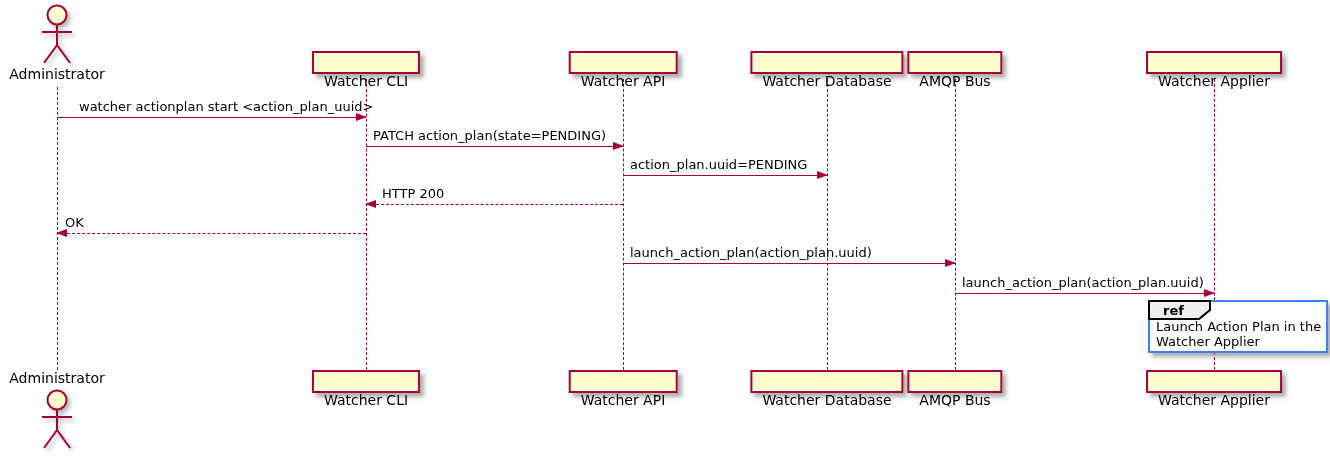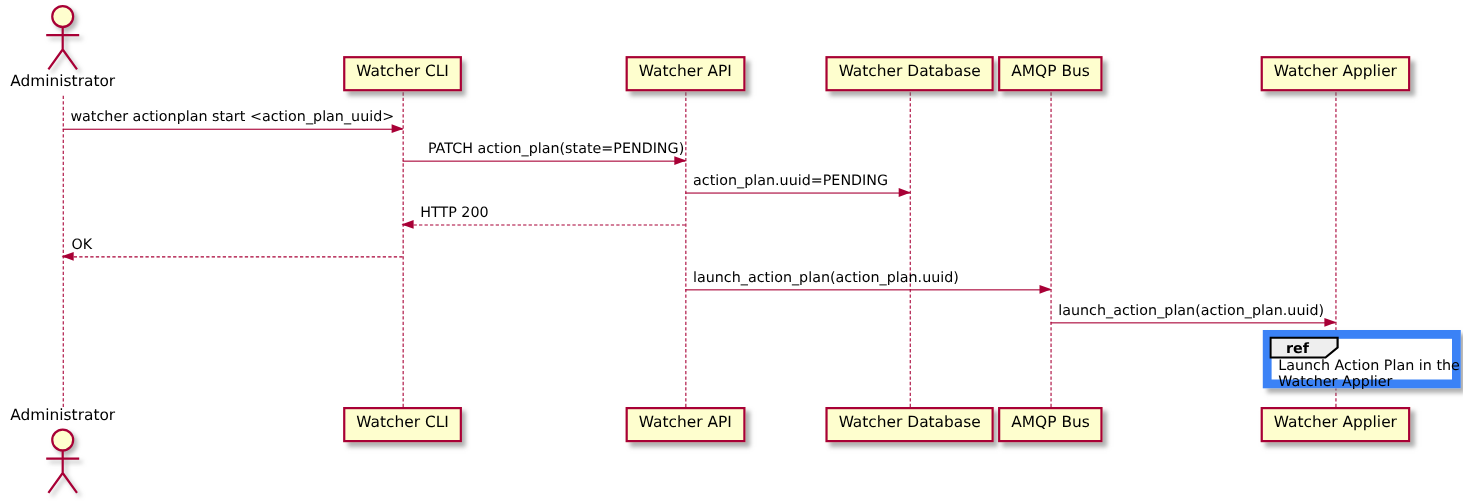--- a/index.html
+++ b/index.html
@@ -7,42 +7,42 @@
   #stage {
     position:relative; width:1330px; height:456px; background:#FFFFFF;
     font-family:"DejaVu Sans", sans-serif; color:#000; overflow:hidden;
   }
   .lifeline {
     position:absolute; width:0; border-left:1px dashed #A80036; z-index:1;
   }
   .pbox {
     position:absolute; transform:translateX(-50%);
     background:#FEFECE; border:2px solid #A80036;
-    height:32px; padding:3px 10px 0; font-size:14px; line-height:19px;
+    height:16px; padding:19px 10px 0; font-size:14px; line-height:19px;
     white-space:nowrap; text-align:center; z-index:3;
     box-shadow:4px 4px 4px rgba(110,110,110,0.55);
   }
   .actor-label {
     position:absolute; transform:translateX(-50%);
     font-size:14px; white-space:nowrap; z-index:3;
   }
   .actor-figure { position:absolute; z-index:3;
     filter:drop-shadow(3px 3px 2px rgba(110,110,110,0.5)); }
   .message { position:absolute; height:0; z-index:2; }
   .msg-line { position:absolute; left:0; right:0; top:0; height:0;
     border-top:1px solid #A80036; }
   .message.dashed .msg-line { border-top-style:dashed; }
   .msg-label { position:absolute; bottom:3px; font-size:13px; white-space:nowrap; }
   .arrowhead { position:absolute; top:-4px; width:0; height:0;
     border-top:4.5px solid transparent; border-bottom:4.5px solid transparent; }
   .arrowhead.dir-right { right:-1px; border-left:11px solid #A80036; }
   .arrowhead.dir-left  { left:-1px;  border-right:11px solid #A80036; }
   .refbox {
     position:absolute; left:1148px; top:300px; width:180px; height:53px;
-    background:#FFFFFF; border:8px solid #3b82f6; z-index:4;
+    background:#FFFFFF; border:2px solid #3b82f6; z-index:4;
     box-shadow:4px 4px 4px rgba(110,110,110,0.55);
   }
   .ref-tab { position:absolute; left:-2px; top:-2px; }
   .ref-lines { position:absolute; left:6px; top:17px;
     font-size:13px; line-height:15px; white-space:nowrap; }
 </style>
 </head>
 <body>
 
 <div id="stage">
@@ -79,26 +79,26 @@
     <div class="pbox" style="left: 827px; top: 51px;">Watcher Database</div>
     <div class="pbox" style="left: 827px; top: 370px;">Watcher Database</div>
     <div class="lifeline" style="left: 955px; top: 79px; height: 291px;"></div>
     <div class="pbox" style="left: 955px; top: 51px;">AMQP Bus</div>
     <div class="pbox" style="left: 955px; top: 370px;">AMQP Bus</div>
     <div class="lifeline" style="left: 1214px; top: 79px; height: 291px;"></div>
     <div class="pbox" style="left: 1214px; top: 51px;">Watcher Applier</div>
     <div class="pbox" style="left: 1214px; top: 370px;">Watcher Applier</div>
     <div class="message" style="left: 57px; top: 117px; width: 309px;">
       <div class="msg-line"></div>
-      <span class="msg-label" style="left: 7px; margin-top: 16px;">watcher actionplan start &lt;action_plan_uuid&gt;</span>
+      <span class="msg-label" style="left: 22px; margin-top: 16px;">watcher actionplan start &lt;action_plan_uuid&gt;</span>
       <div class="arrowhead dir-right"></div>
     </div>
     <div class="message" style="left: 366px; top: 146px; width: 257px;">
       <div class="msg-line"></div>
-      <span class="msg-label" style="left: 23px;">PATCH action_plan(state=PENDING)</span>
+      <span class="msg-label" style="left: 7px;">PATCH action_plan(state=PENDING)</span>
       <div class="arrowhead dir-right"></div>
     </div>
     <div class="message" style="left: 623px; top: 175px; width: 204px;">
       <div class="msg-line"></div>
       <span class="msg-label" style="left: 7px;">action_plan.uuid=PENDING</span>
       <div class="arrowhead dir-right"></div>
     </div>
     <div class="message dashed" style="left: 366px; top: 204px; width: 257px;">
       <div class="msg-line"></div>
       <span class="msg-label" style="left: 16px; text-align: center;">HTTP 200</span>

